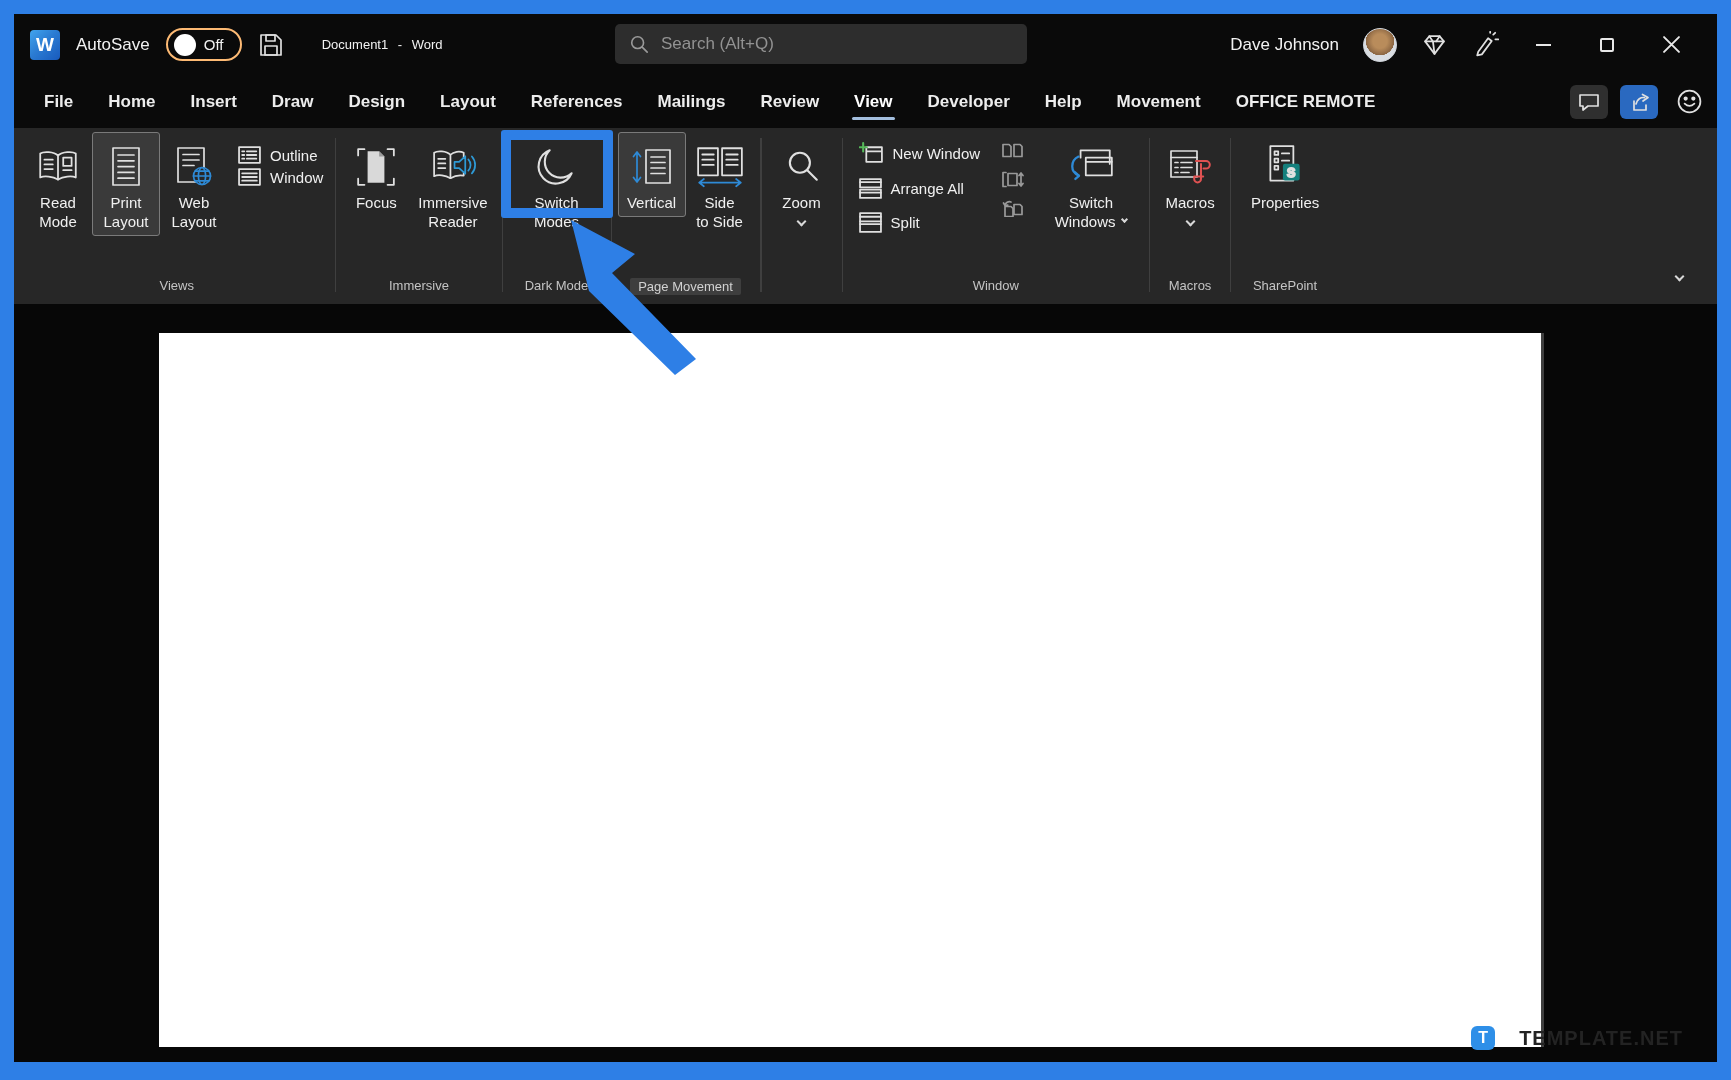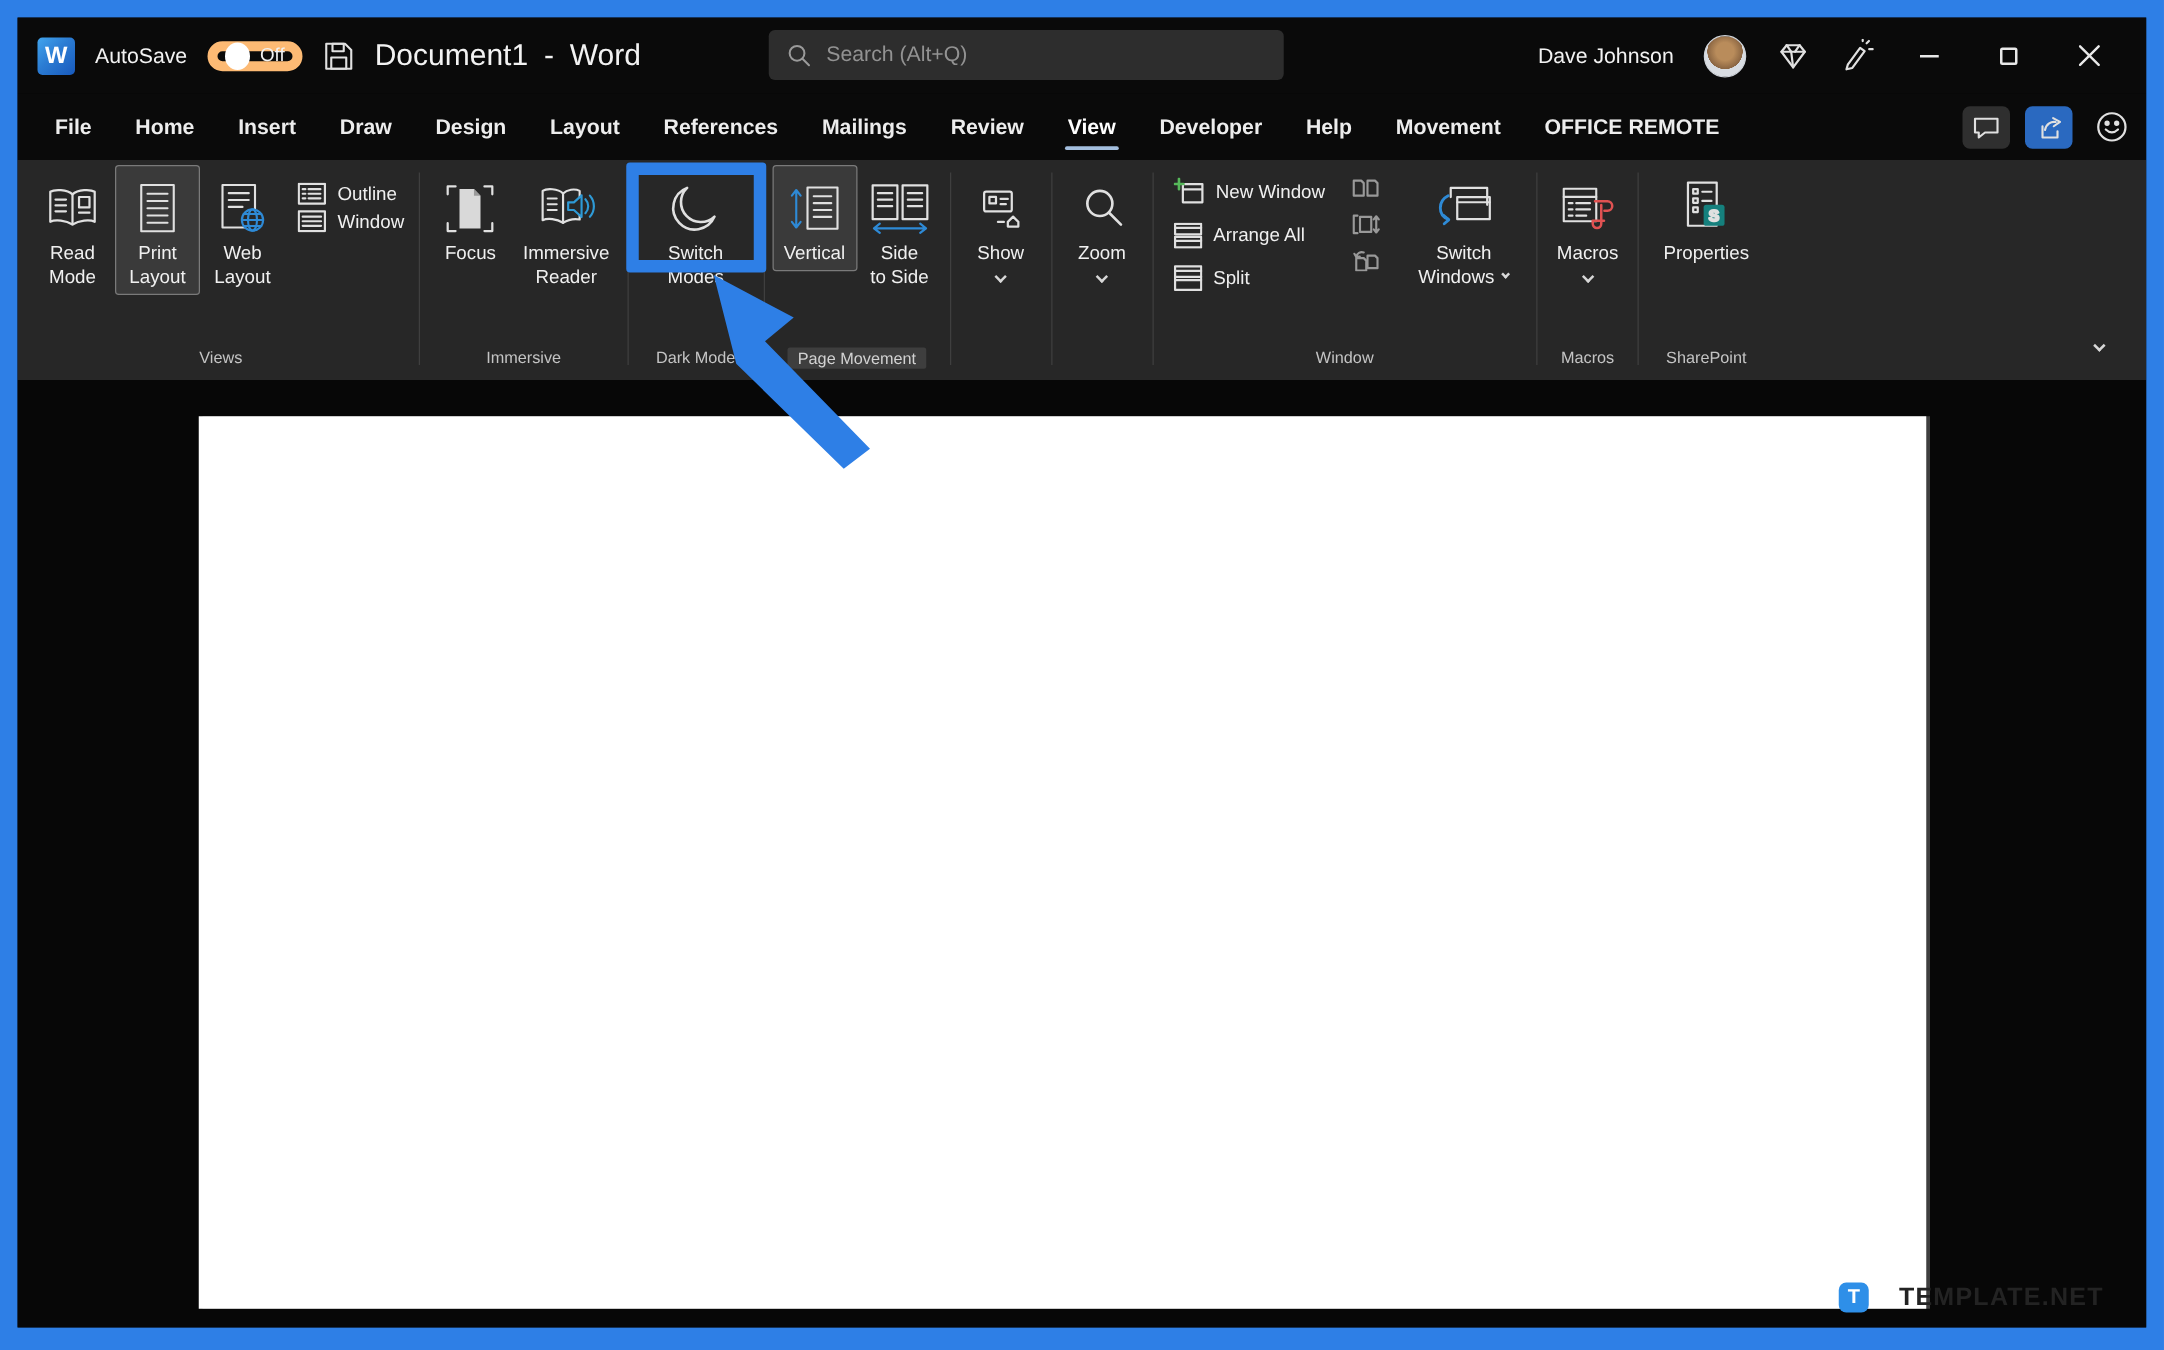--- a/index.html
+++ b/index.html
@@ -10,26 +10,26 @@
          background:#070707; overflow:hidden; }
 
   
   .titlebar { position:relative; height:61px; background:#0a0a0a; display:flex; align-items:center;
               padding:0 16px; color:#f2f2f2; }
   .tb-left { display:flex; align-items:center; gap:16px; }
   .word-logo { width:30px; height:30px; border-radius:4px; display:flex; align-items:center; justify-content:center;
                background:linear-gradient(135deg,#41a5ee 0%,#2b7cd3 45%,#185abd 100%);
                color:#fff; font-weight:bold; font-size:19px; }
   .autosave-label { font-size:17px; }
-  .toggle { width:76px; height:20px; border:8px solid #fdba74; border-radius:17px; display:flex;
+  .toggle { width:76px; height:33px; border:2px solid #fdba74; border-radius:17px; display:flex;
             align-items:center; padding:4px 6px; gap:8px; cursor:default; }
   .knob { width:22px; height:22px; border-radius:50%; background:#fff; }
   .toggle-state { font-size:15px; color:#f2f2f2; }
   .icon-stroke { stroke:#e0e0e0; fill:none; stroke-width:1.7; stroke-linecap:round; stroke-linejoin:round; }
-  .doc-title { font-size:24px; margin-left:0; word-spacing:6px; }
+  .doc-title { font-size:13px; margin-left:22px; word-spacing:6px; }
   .searchbox { position:absolute; left:601px; top:10px; width:412px; height:40px; background:#2d2d2d;
                border-radius:5px; display:flex; align-items:center; padding:0 14px; gap:12px; }
   .search-text { color:#929292; font-size:17px; }
   .tb-right { position:absolute; right:26px; top:0; height:61px; display:flex; align-items:center; gap:24px; }
   .user-name { font-size:17px; }
   .avatar { width:34px; height:34px; border-radius:50%;
             background:radial-gradient(circle at 50% 38%, #b98c5b 0 28%, #8a6542 55%, #d9dde2 56%);
             border:1px solid #cfd4da; }
   .winctl { width:40px; height:40px; display:flex; align-items:center; justify-content:center; }
   .min-glyph { width:15px; height:2px; background:#e8e8e8; }
@@ -347,38 +347,20 @@
           <span>to Side</span>
         </div>
       </div>
       <div class="glabel">
             <span class="chip">Page Movement</span>
           </div>
     </div>
 
     <div class="gsep"></div>
 
-    <div class="group">
-      <div class="gcontent">
-        <div class="bigbtn">
-          <span class="ic">
-            <svg class="icon-stroke" width="40" height="40" viewBox="0 0 38 38">
-              <rect x="6" y="6" width="21" height="15" rx="1.5"></rect>
-                  <rect x="10" y="10" width="5" height="5"></rect>
-                  <path d="M18.5 11.5 h5.5 M18.5 15.5 h4"></path>
-              <path d="M24 29 l4 -4 4 4 v3.5 h-8 Z"></path>
-                  <path d="M16.5 29 h4.5"></path>
-            </svg>
-          </span>
-          <span>Show</span>
-          <span class="chev" style="margin-top:6px;"></span>
-        </div>
-      </div>
-      <div class="glabel"></div>
-    </div>
 
     <div class="gsep"></div>
 
     <div class="group">
       <div class="gcontent">
         <div class="bigbtn">
           <span class="ic">
             <svg class="icon-stroke" width="38" height="38" viewBox="0 0 36 36" style="stroke-width:2;">
               <circle cx="16" cy="14" r="9.5"></circle>
                   <path d="M23 21 L32 30"></path>

